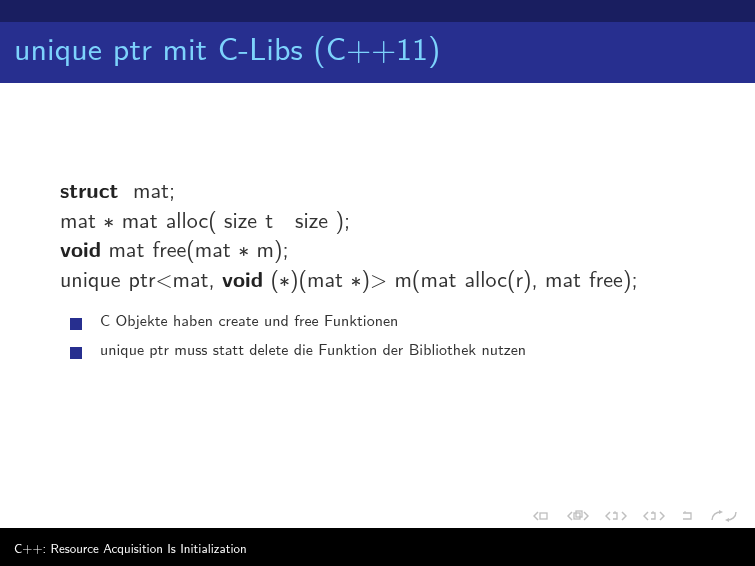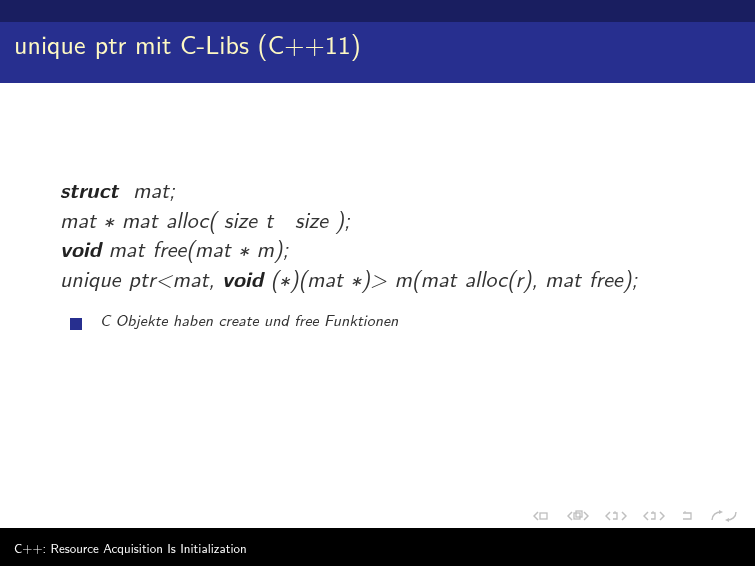--- a/index.html
+++ b/index.html
@@ -21,29 +21,28 @@
     background: #191e60;
     height: 22px;
   }
   .title-band {
     background: #272f8f;
     height: 55px;
     padding: 6px 14px 0 14px;
   }
   .title-band h1 {
     margin: 0;
-    color: #fef9c3;
+    color: #7dd3fc;
     font-weight: 400;
-    font-size: 26px;
+    font-size: 32px;
     line-height: 1.2;
   }
   .thin-sep { font-size: 0.55em; vertical-align: baseline; padding: 0 1px; }
   .body {
     padding: 92px 55px 0 60px;
-    font-style: italic;
   }
   .code {
     font-family: "Latin Modern Sans", "CMU Sans Serif", "Segoe UI", Arial, sans-serif;
     font-size: 22px;
     color: #333;
     line-height: 1.35;
     white-space: pre-wrap;
   }
   .code b { font-weight: 700; color: #222; }
   ul.items {
@@ -110,20 +109,21 @@
   </div>
 
   <div class="body">
     <div class="code"><b>struct</b><span>  mat;</span>
 <span>mat ∗ mat</span><span class="thin-sep">&nbsp;</span><span>alloc( size</span><span class="thin-sep">&nbsp;</span><span>t   size );</span>
 <b>void</b><span> mat</span><span class="thin-sep">&nbsp;</span><span>free(mat ∗ m);</span>
 <span>unique</span><span class="thin-sep">&nbsp;</span><span>ptr&lt;mat, </span><b>void</b><span> (∗)(mat ∗)&gt; m(mat</span><span class="thin-sep">&nbsp;</span><span>alloc(r), mat</span><span class="thin-sep">&nbsp;</span><span>free);</span></div>
 
     <ul class="items">
       <li><span>C Objekte haben create und free Funktionen</span></li>
+      <li><span>unique ptr muss statt delete die Funktion der Bibliothek nutzen</span></li>
     </ul>
   </div>
 
   <div class="nav">
     <span class="grp">
       <svg width="18" height="12" viewBox="0 0 18 12">
           <path d="M5 2 L1 6 L5 10" fill="none" stroke="#bfbfbf" stroke-width="1.5"></path>
           <rect x="7" y="3" width="7" height="6" fill="none" stroke="#bfbfbf" stroke-width="1.3"></rect>
           <path d="M17 2 L13 6" fill="none" stroke="#bfbfbf" stroke-width="0"></path>
         </svg>

